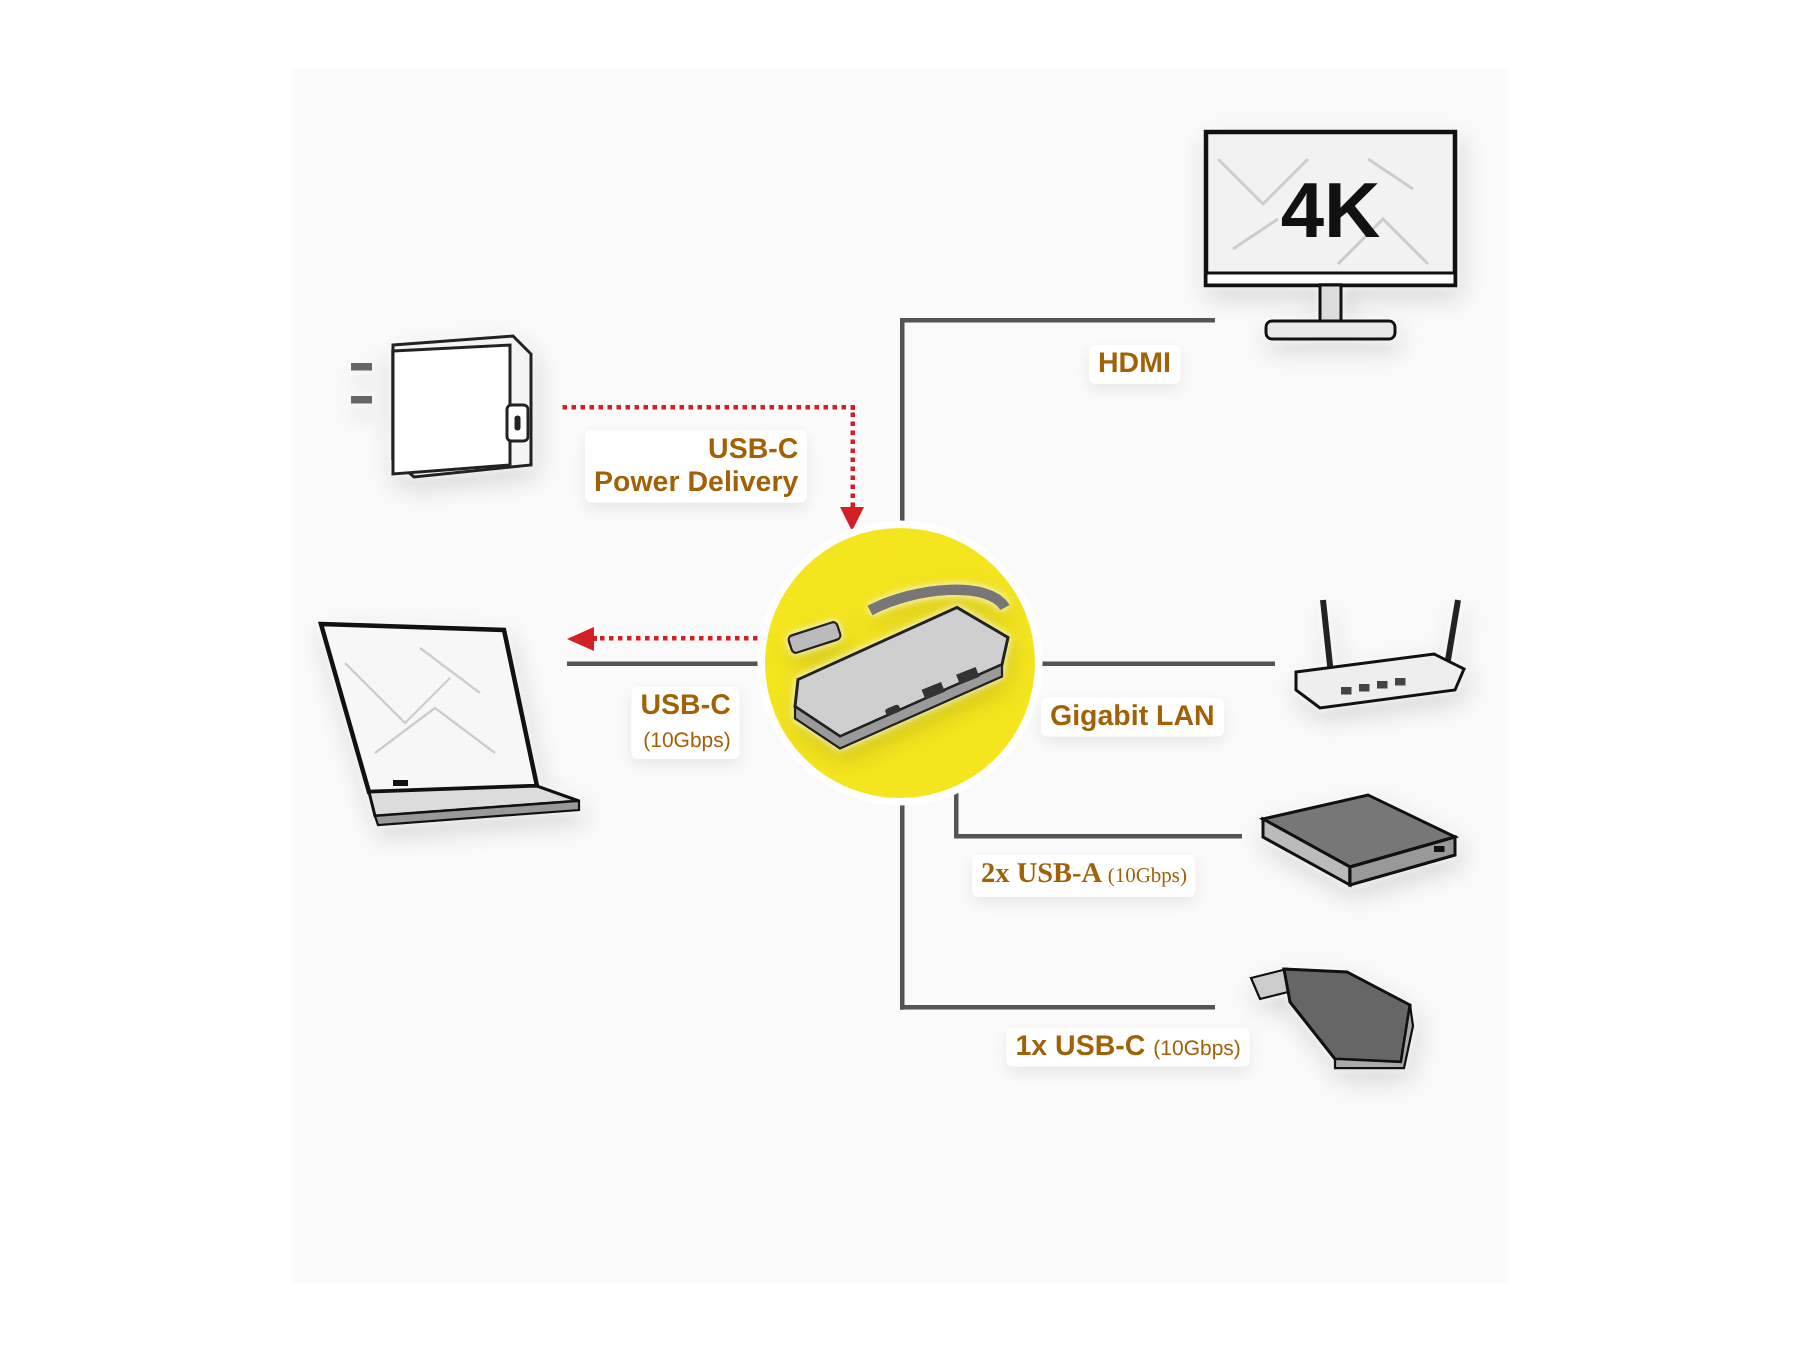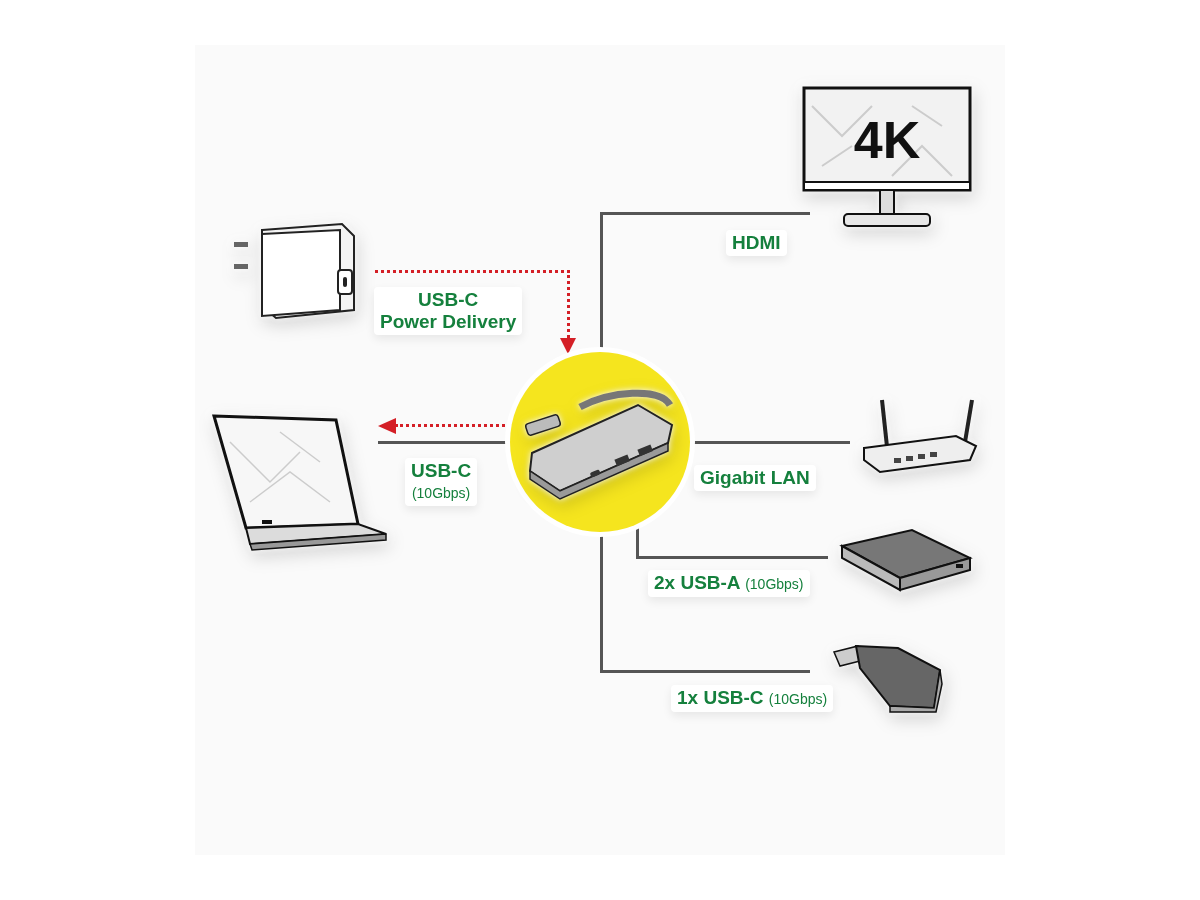--- a/index.html
+++ b/index.html
@@ -23,27 +23,27 @@
     position:absolute; width:0; height:0;
     border-left:8px solid transparent; border-right:8px solid transparent;
     border-top:16px solid #d41f26;
   }
   .arrow-left {
     position:absolute; width:0; height:0;
     border-top:8px solid transparent; border-bottom:8px solid transparent;
     border-right:18px solid #d41f26;
   }
   .label {
-    position:absolute; font-weight:bold; color:#15803d;
+    position:absolute; font-weight:bold; color:#a16207;
     background:#ffffff; padding:2px 6px; border-radius:4px;
     box-shadow:0 4px 10px rgba(0,0,0,0.08);
     white-space:nowrap; font-size:19px; line-height:22px;
   }
   .sub { font-weight:normal; font-size:14px; }
-  .center { text-align:center; }
+  .center { text-align:right;margin-left:16px; }
   .hub-circle {
     position:absolute; left:510px; top:352px; width:180px; height:180px;
     border-radius:50%; background:#f5e51e;
     box-shadow:0 0 0 5px #ffffff;
   }
   .device { position:absolute; }
   .sticker { filter:drop-shadow(0 0 3px #fff) drop-shadow(2px 6px 8px rgba(0,0,0,0.15)); }
 </style>
 </head>
 <body>
@@ -139,21 +139,21 @@
 
 <div class="label center" style="left:405px;top:458px;">
   <div>USB-C</div>
   <div class="sub">(10Gbps)</div>
 </div>
 
 <div class="label" style="left:694px;top:465px;">
   <span>Gigabit LAN</span>
 </div>
 
-<div class="label" style="left:648px;top:570px;">
+<div class="label" style="left:648px;top:570px;font-family:Liberation Serif, serif;">
   <span>2x USB-A</span>
   <span class="sub">(10Gbps)</span>
 </div>
 
 <div class="label" style="left:648px;top:685px;margin-left:23px;">
   <span>1x USB-C</span>
   <span class="sub">(10Gbps)</span>
 </div>
 
 </body></html>

